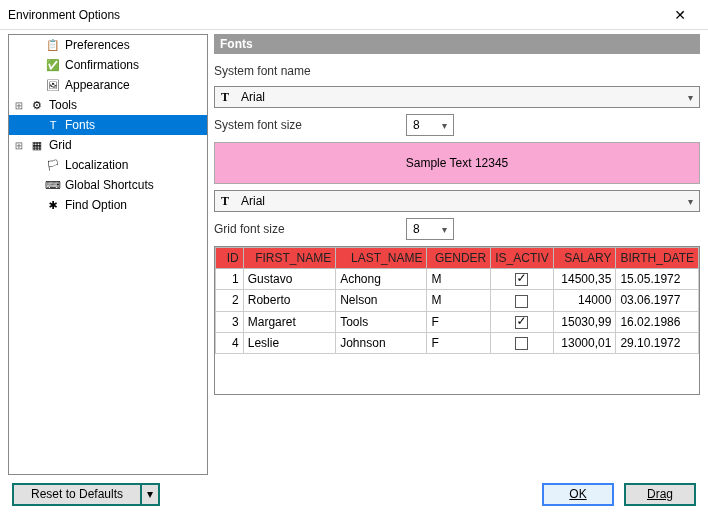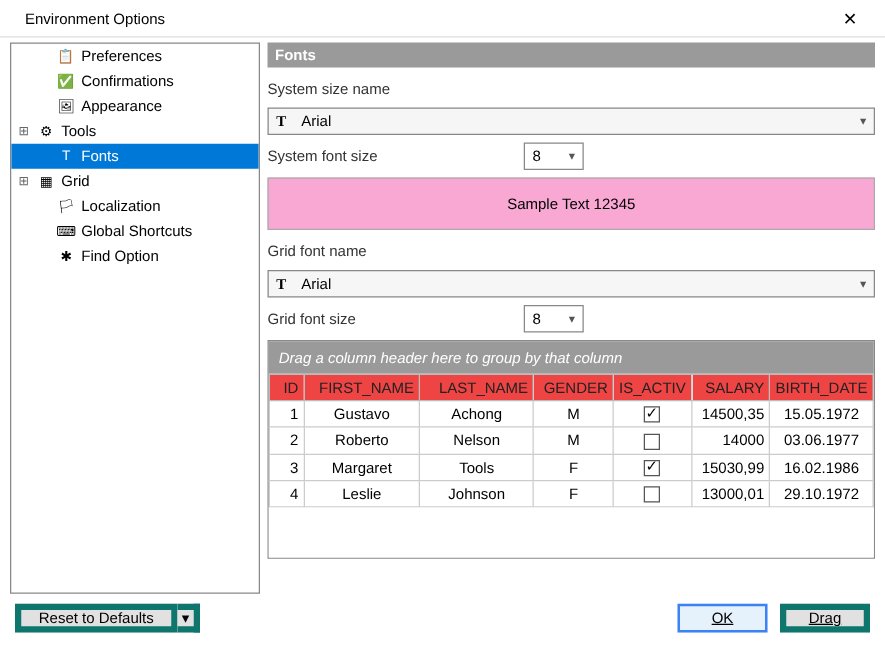--- a/index.html
+++ b/index.html
@@ -1,48 +1,48 @@
 <!DOCTYPE html>
 <html><head>
 <meta charset="utf-8">
 <style>
 * { box-sizing: border-box; margin: 0; padding: 0; font-family: "Segoe UI", Tahoma, sans-serif; font-size: 12px; }
 body { background: #fff; width: 708px; height: 517px; overflow: hidden; }
 .titlebar { height: 30px; border-bottom: 1px solid #ddd; display: flex; align-items: center; padding: 0 8px; }
-.titlebar .title { flex: 1; margin-left: 12px; }
+.titlebar .title { flex: 1; }
 .titlebar .close { width: 40px; text-align: center; cursor: pointer; font-size: 14px; }
 .main { display: flex; height: 445px; padding: 4px 8px 0 8px; gap: 6px; }
 .tree { width: 200px; border: 1px solid #888; background: #fff; overflow: auto; }
 .tree-item { display: flex; align-items: center; height: 20px; padding-left: 4px; cursor: pointer; gap: 4px; }
 .tree-item.selected { background: #0078d7; color: #fff; }
 .ti-caret { width: 12px; text-align: center; font-size: 10px; color: #666; }
 .ti-indent { width: 12px; }
 .ti-icon { width: 16px; height: 16px; display: flex; align-items: center; justify-content: center; font-size: 11px; }
 .main-panel { flex: 1; display: flex; flex-direction: column; gap: 6px; }
 .header-band { background: #9a9a9a; color: #fff; font-weight: bold; padding: 3px 6px; }
 .lbl { color: #333; margin: 4px 0 2px 0; }
 .dropdown { display: flex; align-items: center; border: 1px solid #888; background: #f6f6f6; height: 22px; padding: 0 6px; }
 .dropdown .dd-text { flex: 1; }
 .dropdown .dd-chev { font-size: 10px; color: #555; }
 .font-icon { width: 16px; margin-right: 4px; font-family: serif; font-weight: bold; }
-.row { display: flex; align-items: center; gap: 15px; }
+.row { display: flex; align-items: center; gap: 2px; }
 .row .lbl { width: 190px; margin: 0; }
 .size-select { width: 48px; height: 22px; border: 1px solid #888; display: flex; align-items: center; padding: 0 6px; background: #fff; }
 .size-select .dd-chev { margin-left: auto; font-size: 10px; color: #555; }
 .sample { border: 1px solid #aaa; background: #f9a8d4; text-align: center; padding: 13px 0; }
 .grid { border: 1px solid #888; }
 .grid-top { background: #9a9a9a; color: #fff; padding: 6px 8px; font-style: italic; }
 .grid-table { width: 100%; border-collapse: collapse; }
 .grid-table th { background: #ef4444; border: 1px solid #bbb; text-align: right; padding: 3px 4px; font-weight: normal; color: #222; white-space: nowrap; overflow: hidden; }
-.grid-table td { border: 1px solid #ccc; padding: 3px 4px; background: #fff; white-space: nowrap; overflow: hidden; text-align: center; }
+.grid-table td { border: 1px solid #ccc; padding: 3px 4px; background: #fff; white-space: nowrap; overflow: hidden; }
 .grid-table td.num { text-align: right; }
 .chk { display: inline-block; width: 13px; height: 13px; border: 1px solid #555; vertical-align: middle; position: relative; background: #fff; }
 .chk.on::after { content:"✓"; position:absolute; top:-3px; left:0; font-size:12px; }
 .footer { height: 38px; display: flex; align-items: center; padding: 0 12px; gap: 10px; }
-.btn { height: 23px; min-width: 72px; background: #e1e1e1; border: 5px solid #0f766e; display: inline-flex; align-items: center; justify-content: center; cursor: pointer; }
+.btn { height: 23px; min-width: 72px; background: #e1e1e1; border: 2px solid #0f766e; display: inline-flex; align-items: center; justify-content: center; cursor: pointer; }
 .btn.primary { border: 2px solid #3b82f6; background: #e5f1fb; }
 .spacer { flex: 1; }
 .split-btn { display: inline-flex; }
 .split-btn .btn { min-width: 130px; }
 .split-btn .arrow { width: 18px; min-width: 18px; border-left: none; }
 .col-id{width:30px}.col-fn{width:95px}.col-ln{width:95px}.col-g{width:65px}.col-a{width:55px}.col-s{width:64px}.col-b{width:72px}
 </style>
 </head>
 <body>
 
@@ -103,54 +103,52 @@
         <span class="ti-indent"></span>
         <span class="ti-indent"></span>
         <span class="ti-icon">✱</span>
         <span>Find Option</span>
       </div>
     </div>
 
   <div class="main-panel">
     <div class="header-band">Fonts</div>
 
-    <div class="lbl">System size name</div>
+    <div class="lbl">System font name</div>
     <div class="dropdown">
       <span class="font-icon">T</span>
       <span class="dd-text">Arial</span>
       <span class="dd-chev">▾</span>
     </div>
 
     <div class="row">
       <div class="lbl">System font size</div>
       <div class="size-select">
         <span>8</span>
         <span class="dd-chev">▾</span>
       </div>
     </div>
 
     <div class="sample">Sample Text 12345</div>
 
-    <div class="lbl">Grid font name</div>
     <div class="dropdown">
       <span class="font-icon">T</span>
       <span class="dd-text">Arial</span>
       <span class="dd-chev">▾</span>
     </div>
 
     <div class="row">
       <div class="lbl">Grid font size</div>
       <div class="size-select">
         <span>8</span>
         <span class="dd-chev">▾</span>
       </div>
     </div>
 
     <div class="grid">
-      <div class="grid-top">Drag a column header here to group by that column</div>
       <table class="grid-table">
         <thead>
             <tr id="grid-head">
               <th class="col-id">ID</th>
               <th class="col-fn">FIRST_NAME</th>
               <th class="col-ln">LAST_NAME</th>
               <th class="col-g">GENDER</th>
               <th class="col-a">IS_ACTIV</th>
               <th class="col-s">SALARY</th>
               <th class="col-b">BIRTH_DATE</th>

